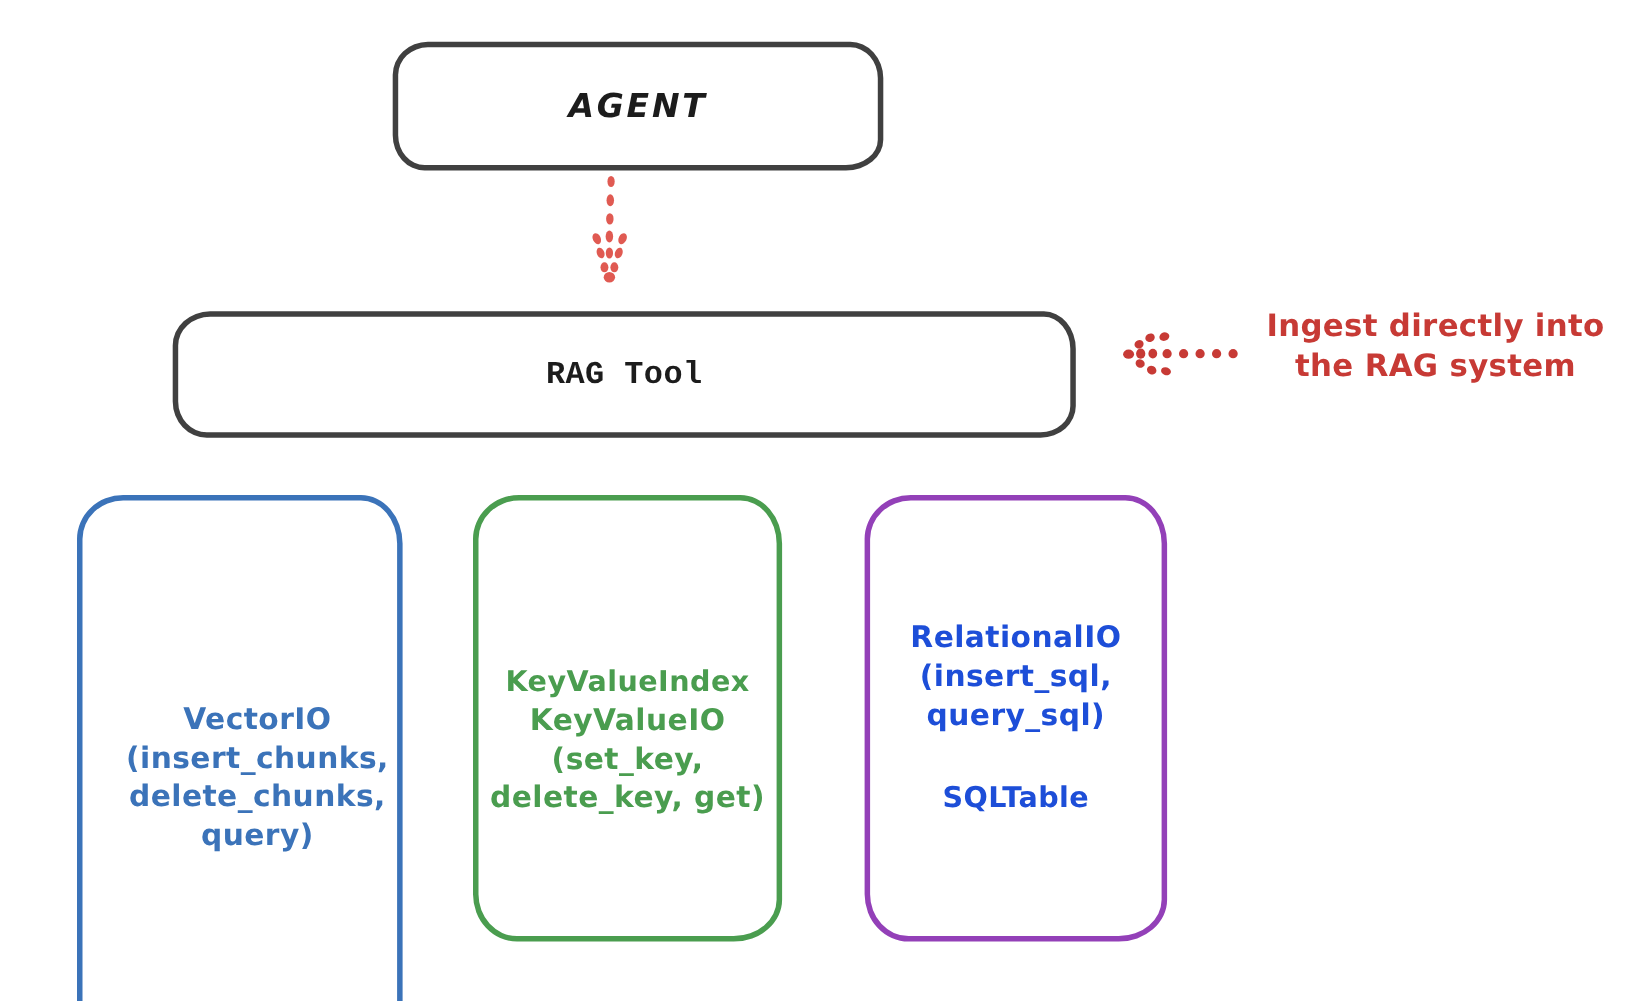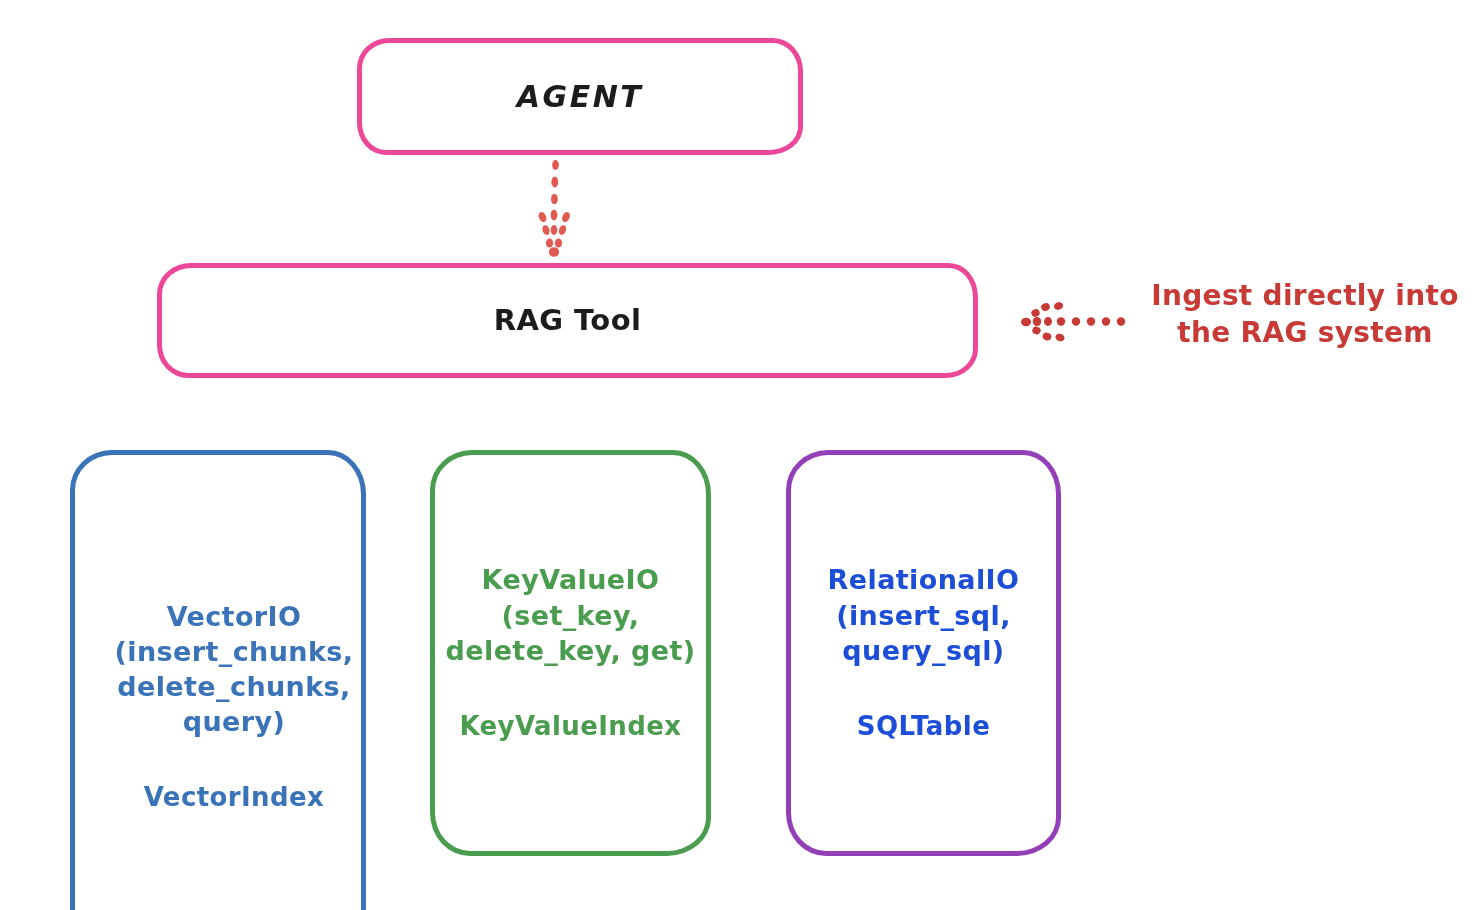--- a/index.html
+++ b/index.html
@@ -27,39 +27,40 @@
     text-align: center;
   }
   .node-label {
     white-space: pre-line;
     line-height: 1.30;
     letter-spacing: 0.4px;
   }
 
   
   .box-black {
-    border: 5px solid #ec4899;
+    border: 5px solid #404040;
     border-radius: 30px / 28px;
   }
   #agent-box {
     left: 357px; top: 38px;
     width: 446px; height: 117px;
     border-radius: 32px 30px 34px 29px / 30px 33px 28px 32px;
   }
   #agent-box .node-label {
     font-size: 30px;
     font-style: italic;
     font-weight: 700;
     color: #1c1c1c;
     letter-spacing: 2.5px;
   }
   #rag-tool-box {
-    left: 157px; top: 263px;
+    left: 157px; top: 283px;
     width: 821px; height: 115px;
     border-radius: 34px 29px 32px 31px / 31px 34px 29px 33px;
+    font-family: Liberation Mono, monospace;
   }
   #rag-tool-box .node-label {
     font-size: 29px;
     font-weight: 600;
     color: #1c1c1c;
   }
 
   
   .box-color {
     border-width: 5px;
@@ -181,30 +182,29 @@
 
   <div id="ingest-annotation">Ingest directly into
 the RAG system</div>
 
   <div class="node box-color" id="vector-io-box">
     <div class="inner">
       <div class="node-label api-label">VectorIO
 (insert_chunks,
 delete_chunks,
 query)</div>
-      <div class="node-label index-label">VectorIndex</div>
     </div>
   </div>
 
   <div class="node box-color" id="key-value-io-box">
     <div class="inner">
+      <div class="node-label index-label">KeyValueIndex</div>
       <div class="node-label api-label">KeyValueIO
 (set_key,
 delete_key, get)</div>
-      <div class="node-label index-label">KeyValueIndex</div>
     </div>
   </div>
 
   <div class="node box-color" id="relational-io-box">
     <div class="inner">
       <div class="node-label api-label">RelationalIO
 (insert_sql,
 query_sql)</div>
       <div class="node-label index-label">SQLTable</div>
     </div>

